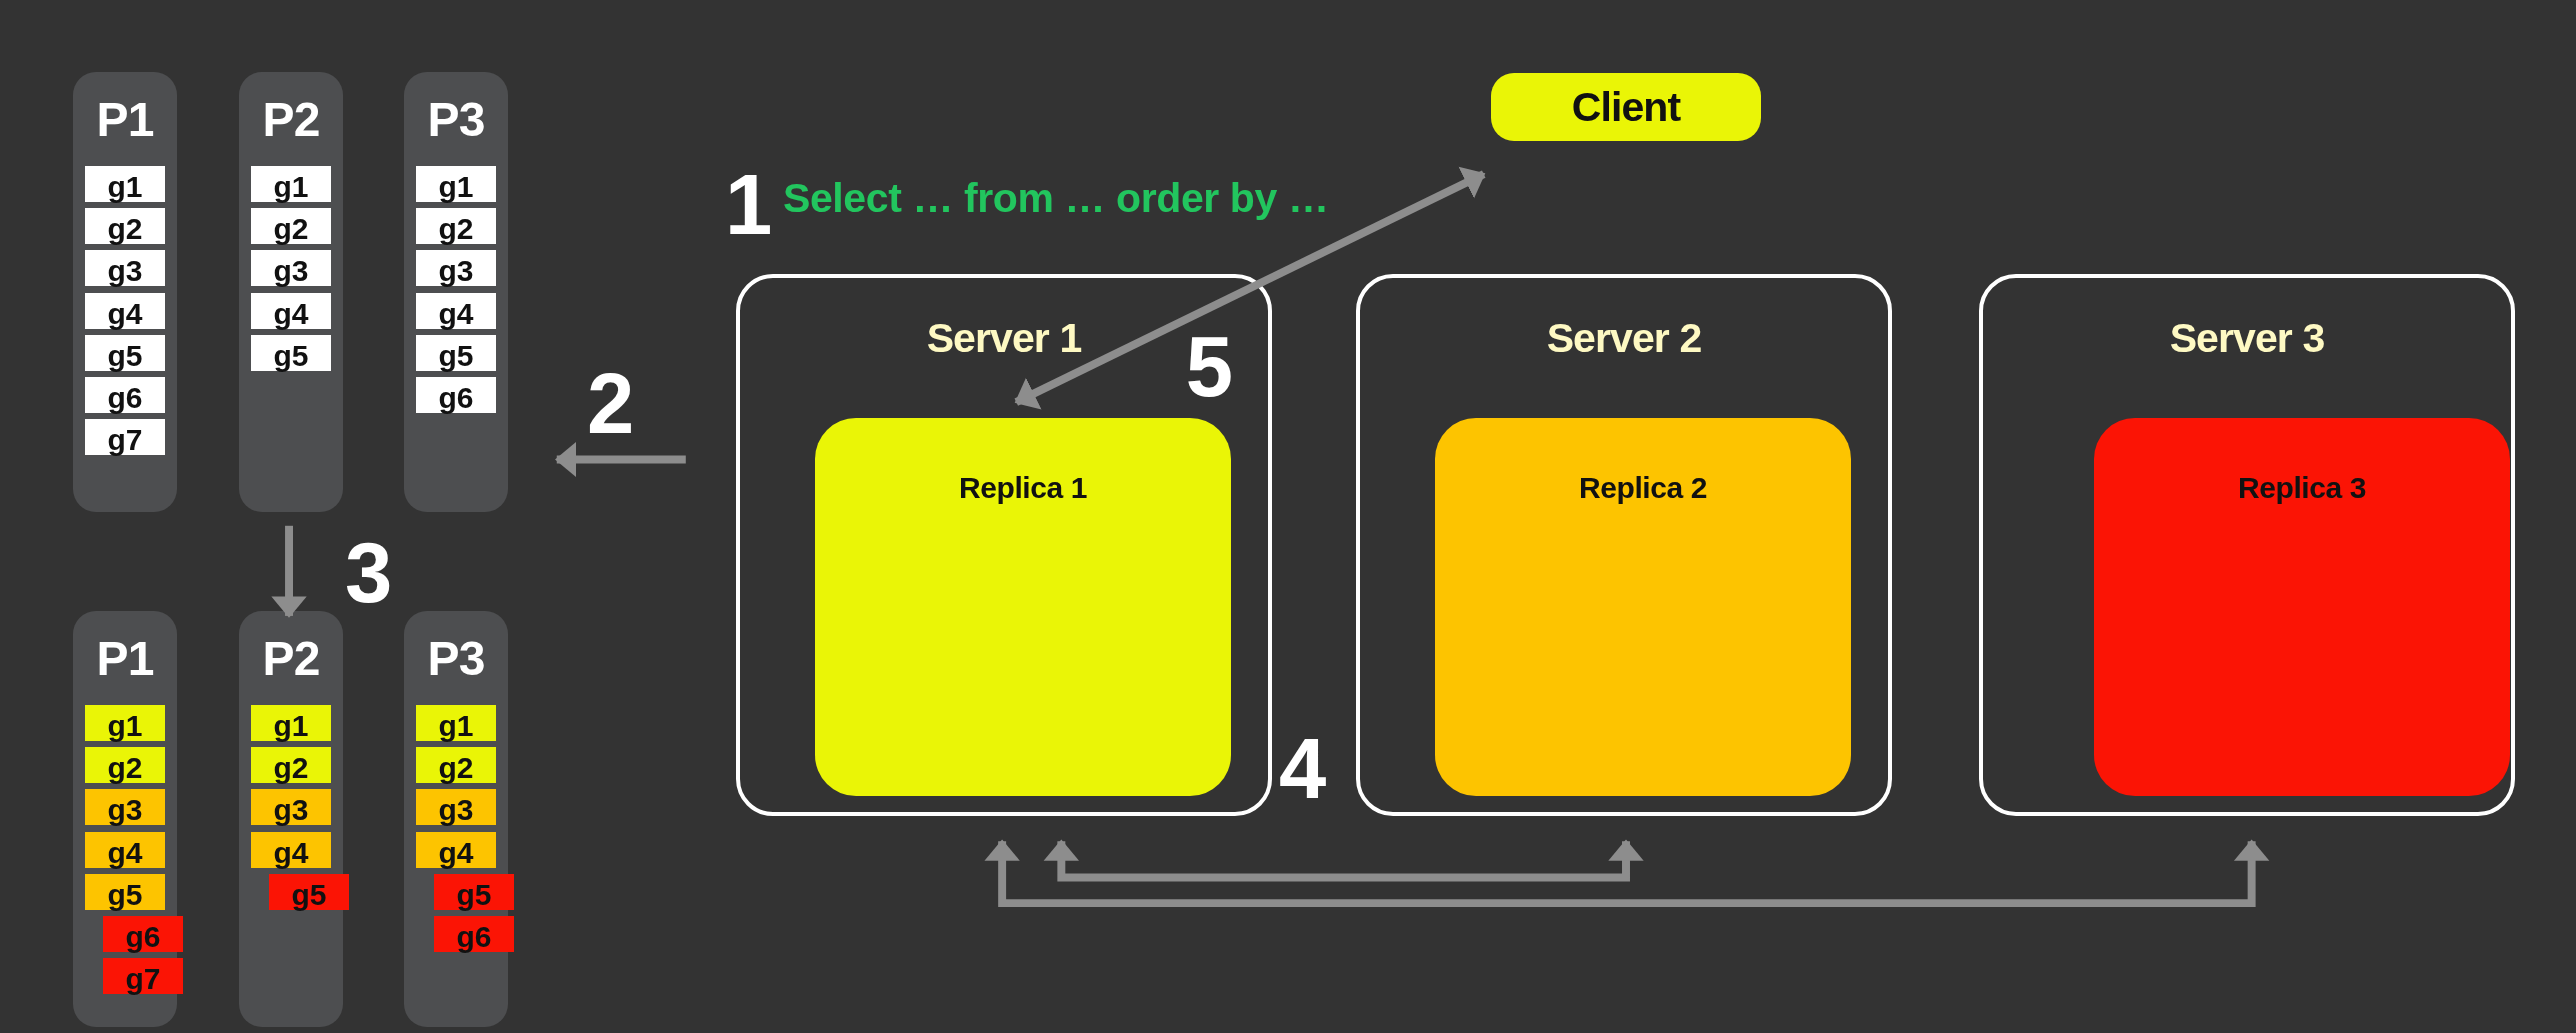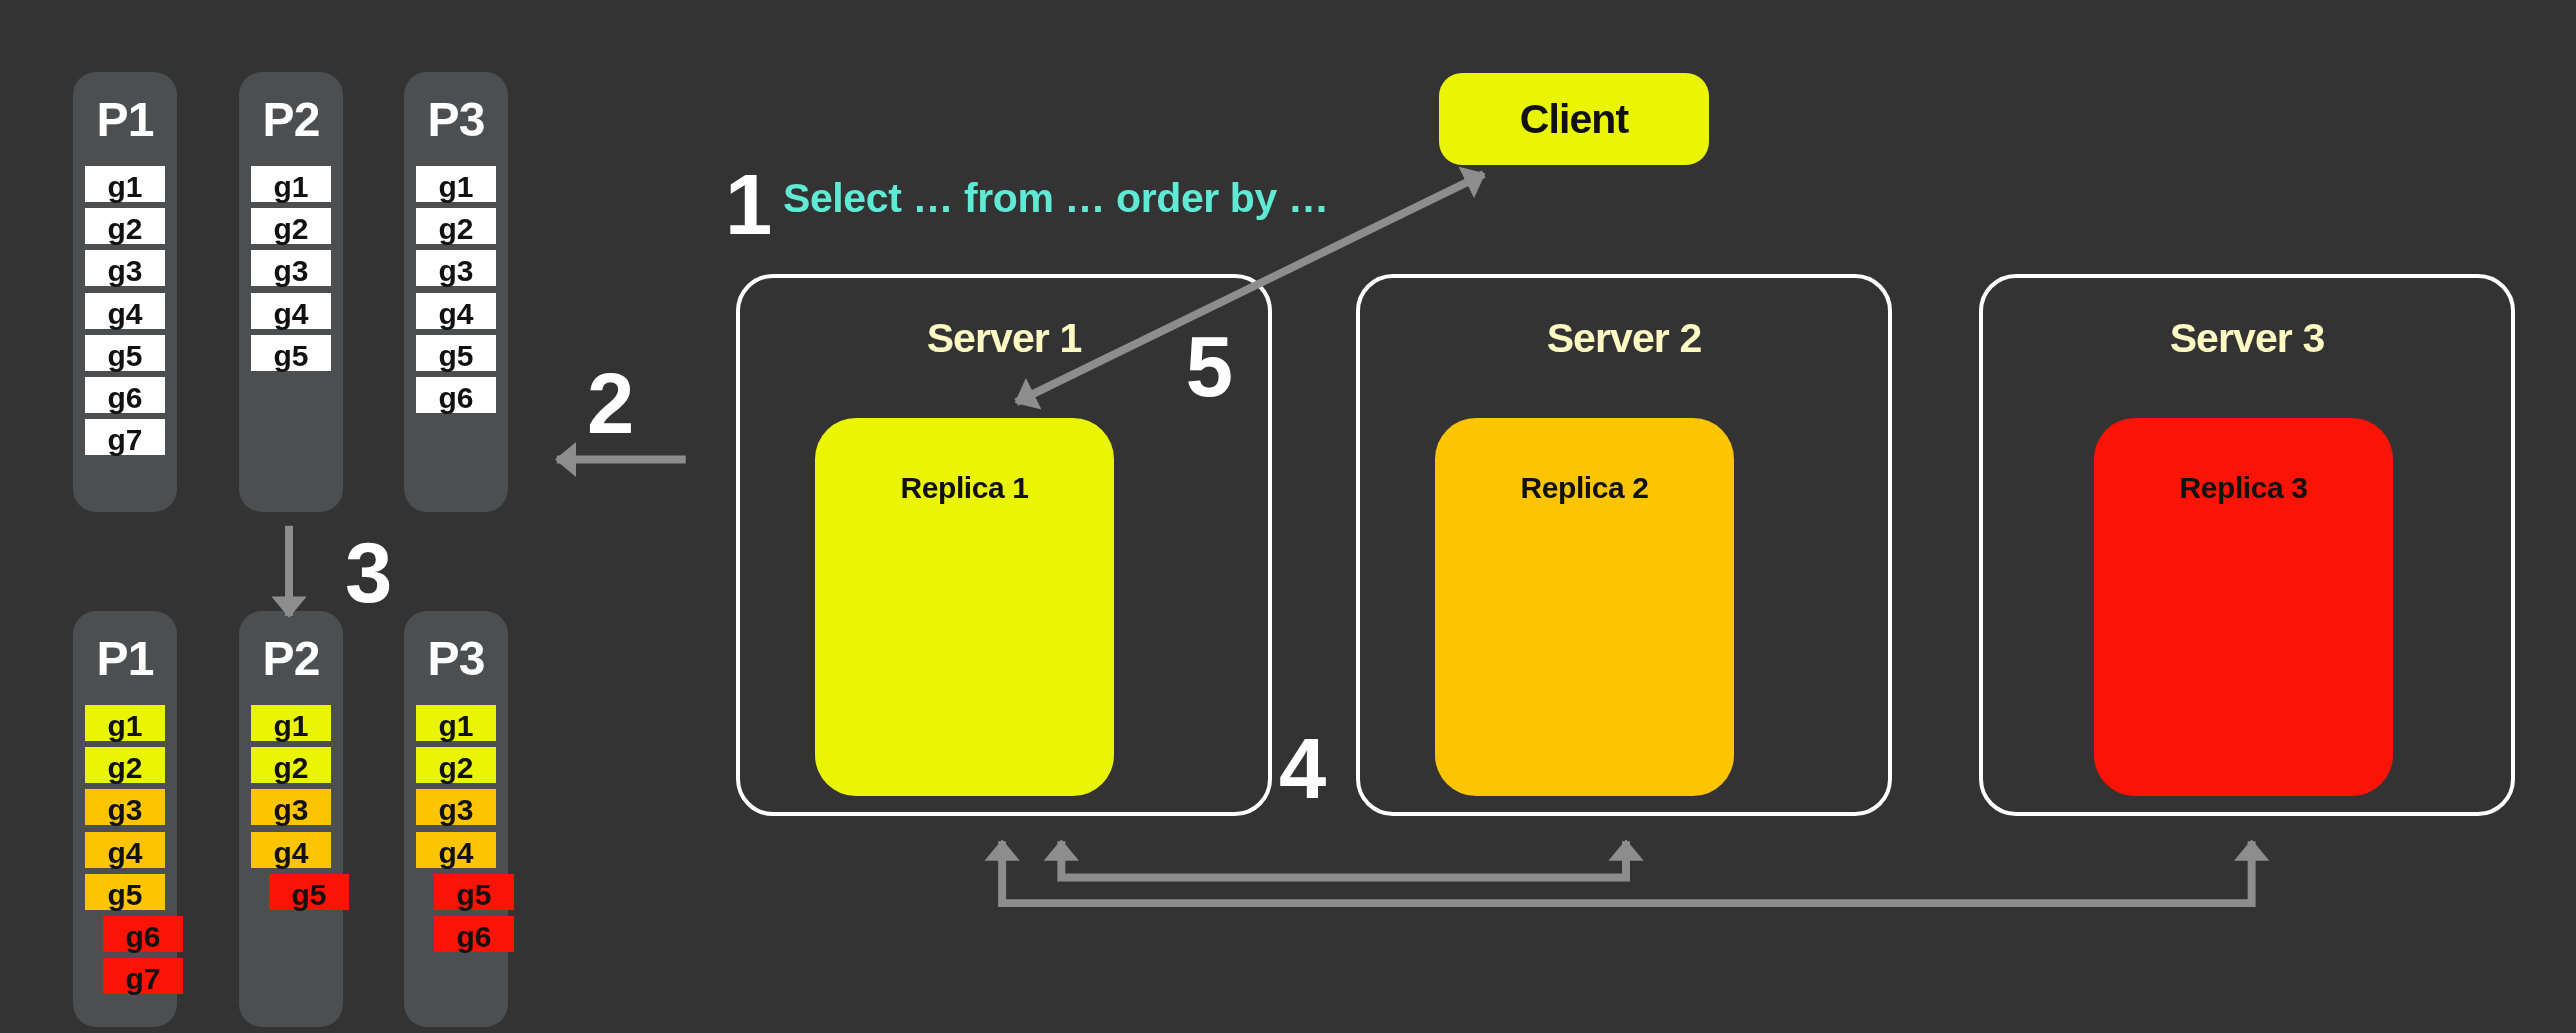--- a/index.html
+++ b/index.html
@@ -24,38 +24,38 @@
   [data-color="white"]{background:var(--white);}
   [data-color="yellow"]{background:var(--yellow);}
   [data-color="orange"]{background:var(--orange);}
   [data-color="red"]{background:var(--red);margin-left:36px;}
 
   
   .server{position:absolute;top:274px;width:536px;height:542px;box-sizing:border-box;
           border:4.4px solid #fff;border-radius:37px;}
   .server-label{margin-top:37px;text-align:center;font-size:41px;font-weight:700;
                 color:#fef9c3;letter-spacing:-0.9px;}
-  .replica{position:absolute;left:75px;top:140px;width:299px;height:378px;border-radius:41px;}
+  .replica{position:absolute;left:75px;top:140px;width:416px;height:378px;border-radius:41px;}
   .replica-label{padding-top:53px;text-align:center;font-size:30px;font-weight:700;
                  color:var(--ink);letter-spacing:-0.4px;}
 
   
-  .client{position:absolute;left:1439px;top:73px;width:270px;height:92px;border-radius:23px;
+  .client{position:absolute;left:1491px;top:73px;width:270px;height:68px;border-radius:23px;
           background:var(--yellow);display:flex;align-items:center;justify-content:center;
           font-size:41px;font-weight:700;color:var(--ink);letter-spacing:-0.9px;}
 
   
   .bignum{position:absolute;font-size:85px;font-weight:700;color:#fff;line-height:1;
           letter-spacing:-1.8px;}
   .num1{left:725px;top:162px;}
   .num2{left:587px;top:361px;}
   .num3{left:345px;top:530px;}
   .num4{left:1279px;top:726px;}
   .num5{position:absolute;right:35px;top:46px;font-size:85px;font-weight:700;color:#fff;line-height:1;}
-  .query{position:absolute;left:783px;top:175px;font-size:41px;font-weight:700;color:#5eead4;
+  .query{position:absolute;left:783px;top:175px;font-size:41px;font-weight:700;color:#22c55e;
          letter-spacing:-0.4px;}
 
   .arrows{position:absolute;left:0;top:0;pointer-events:none;}
 </style>
 </head>
 <body>
 
 <div class="canvas">
 
   <div class="pcol pcol-top" style="left:73px">

